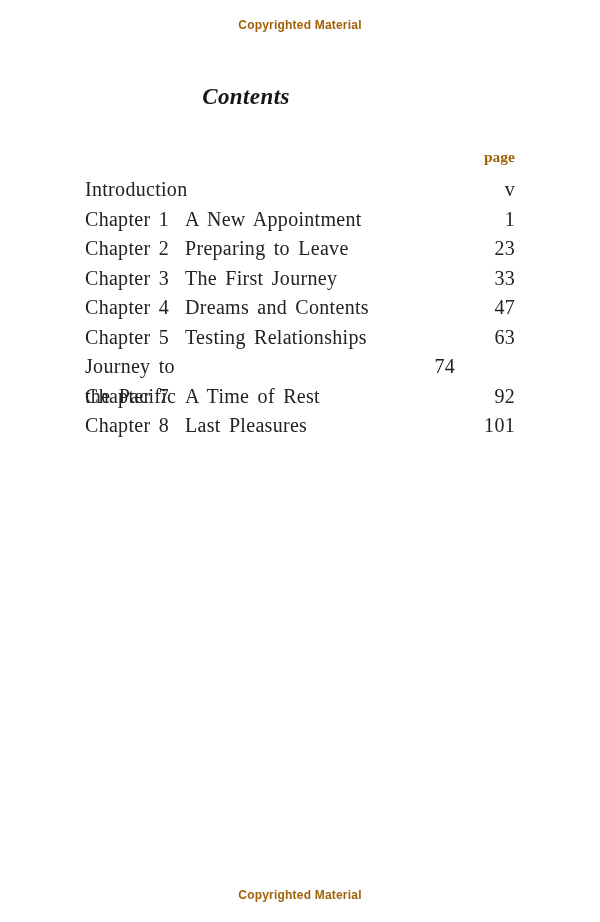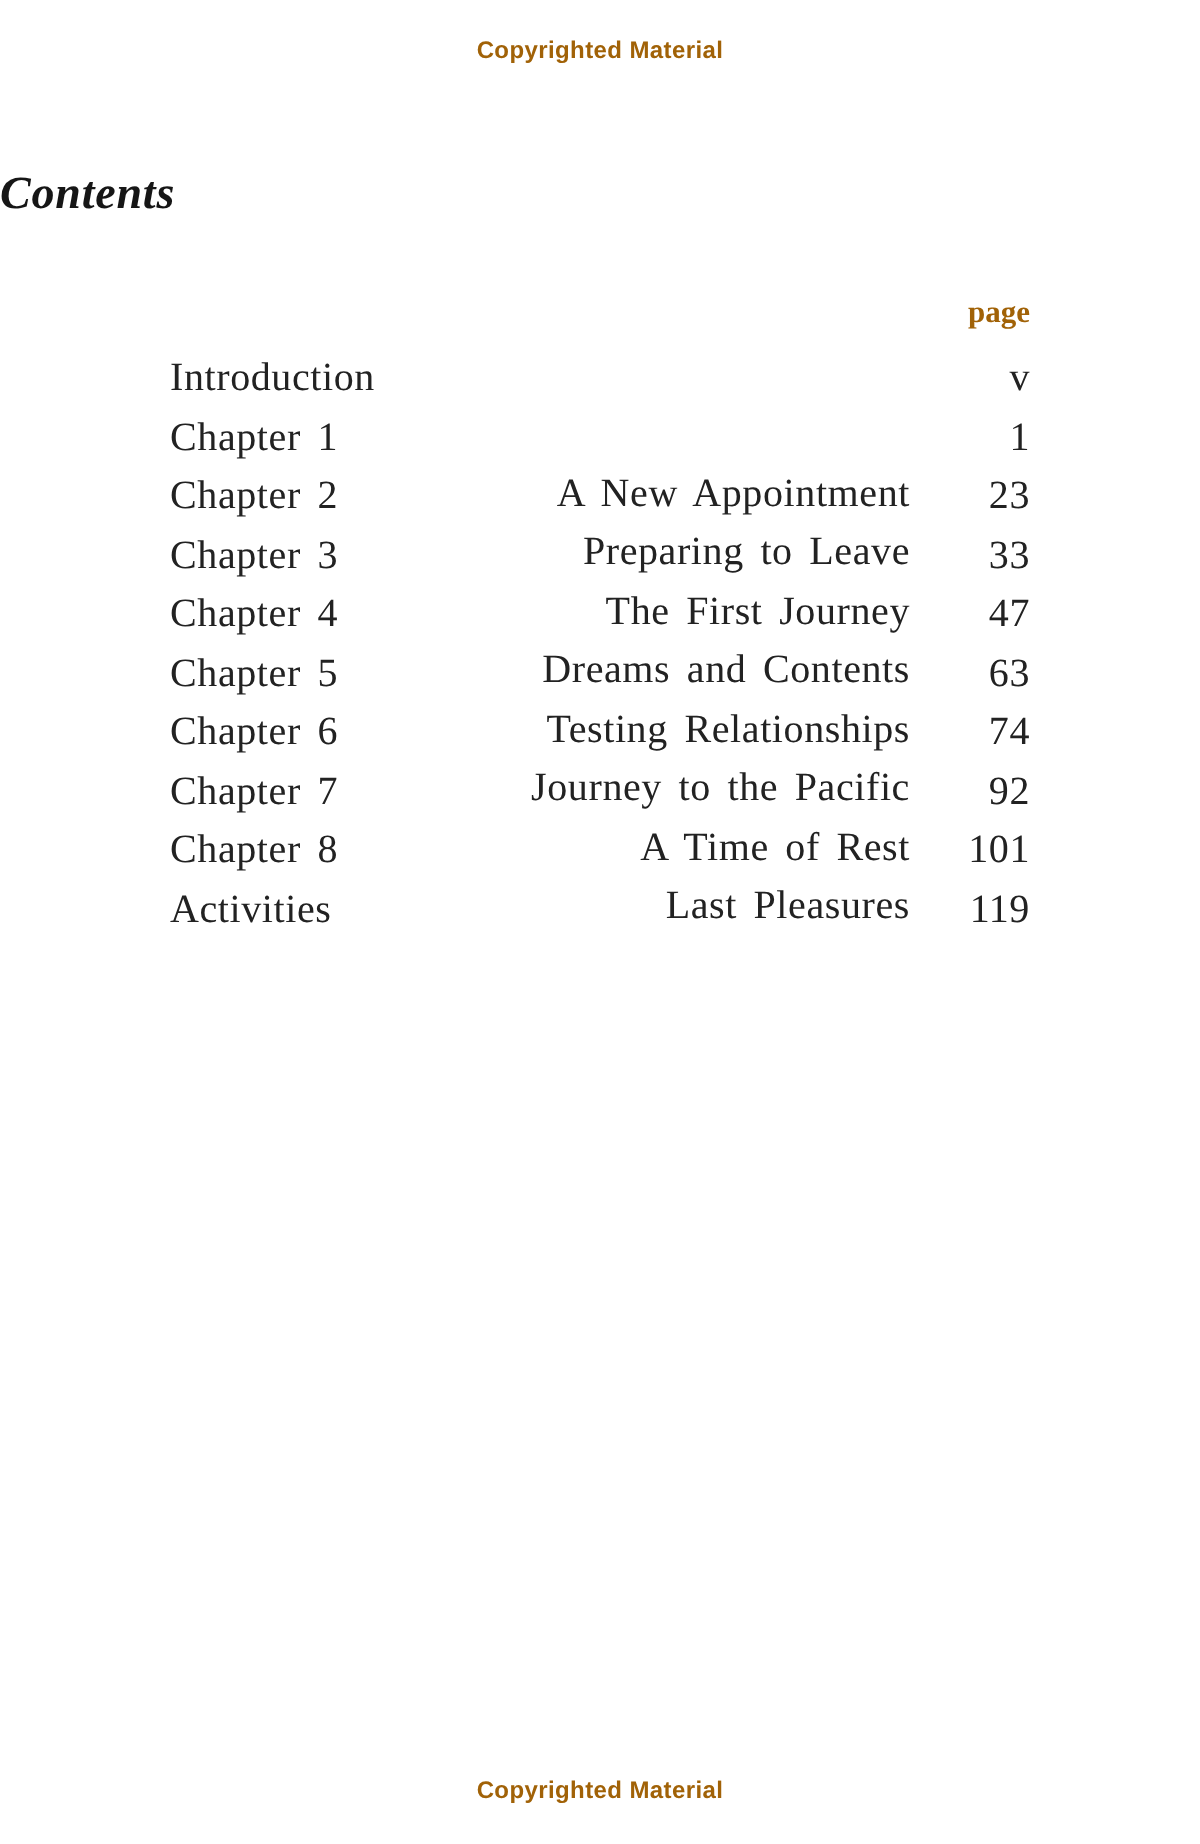--- a/index.html
+++ b/index.html
@@ -27,21 +27,21 @@
     color: #a16207;
     letter-spacing: 0.2px;
   }
   .copyright.top { top: 18px; }
   .copyright.bottom { top: 888px; }
   .book-title {
     position: absolute;
     top: 84px;
     left: 0;
     width: 492px;
-    text-align: left;
+    text-align: center;
     font-size: 23px;
     font-weight: bold;
     font-style: italic;
     letter-spacing: 0.4px;
     color: #161616;
   }
   .toc {
     position: absolute;
     top: 146px;
     left: 85px;
@@ -60,21 +60,21 @@
     display: grid;
     grid-template-columns: 100px 1fr 60px;
     height: 29.5px;
     line-height: 29.5px;
     font-size: 20px;
     letter-spacing: 0.3px;
     word-spacing: 3px;
     color: #222222;
   }
   .toc-row .cell-label { text-align: left; }
-  .toc-row .cell-title { text-align: right; margin-top: 28px; }
+  .toc-row .cell-title { text-align: left; }
   .toc-row .cell-page { text-align: right; }
 </style>
 </head>
 <body>
 
 <div class="page">
 
   <div class="copyright top">Copyrighted Material</div>
 
   <div class="book-title">Contents</div>
@@ -106,36 +106,30 @@
       <span class="cell-label">Chapter 4</span>
       <span class="cell-title">Dreams and Contents</span>
       <span class="cell-page">47</span>
     </div>
     <div class="toc-row">
       <span class="cell-label">Chapter 5</span>
       <span class="cell-title">Testing Relationships</span>
       <span class="cell-page">63</span>
     </div>
     <div class="toc-row">
-      <span class="cell-label">Chapter 6</span>
       <span class="cell-title">Journey to the Pacific</span>
       <span class="cell-page">74</span>
     </div>
     <div class="toc-row">
       <span class="cell-label">Chapter 7</span>
       <span class="cell-title">A Time of Rest</span>
       <span class="cell-page">92</span>
     </div>
     <div class="toc-row">
       <span class="cell-label">Chapter 8</span>
       <span class="cell-title">Last Pleasures</span>
       <span class="cell-page">101</span>
     </div>
-    <div class="toc-row">
-      <span class="cell-label">Activities</span>
-      <span class="cell-title"></span>
-      <span class="cell-page">119</span>
-    </div>
   </div>
 
   <div class="copyright bottom">Copyrighted Material</div>
 
 </div>
 
 </body></html>

